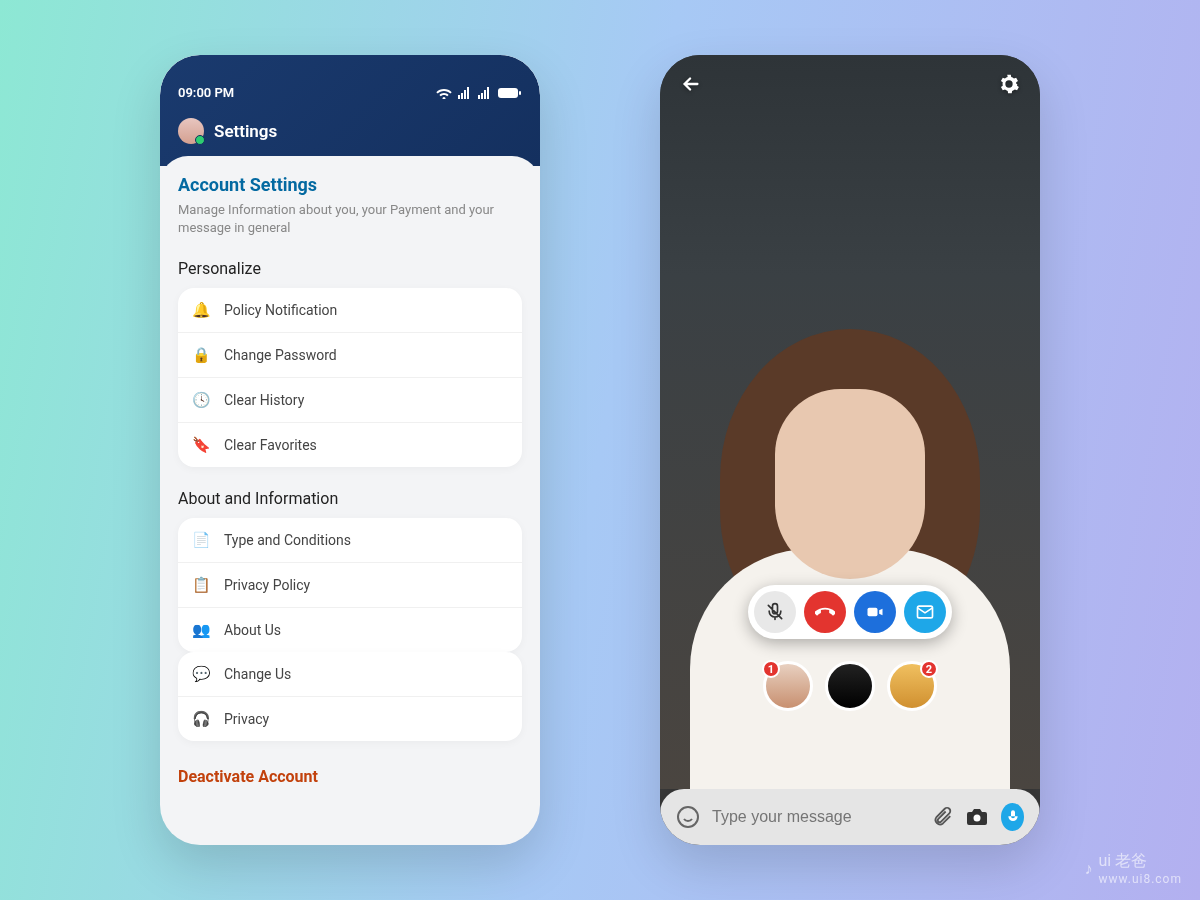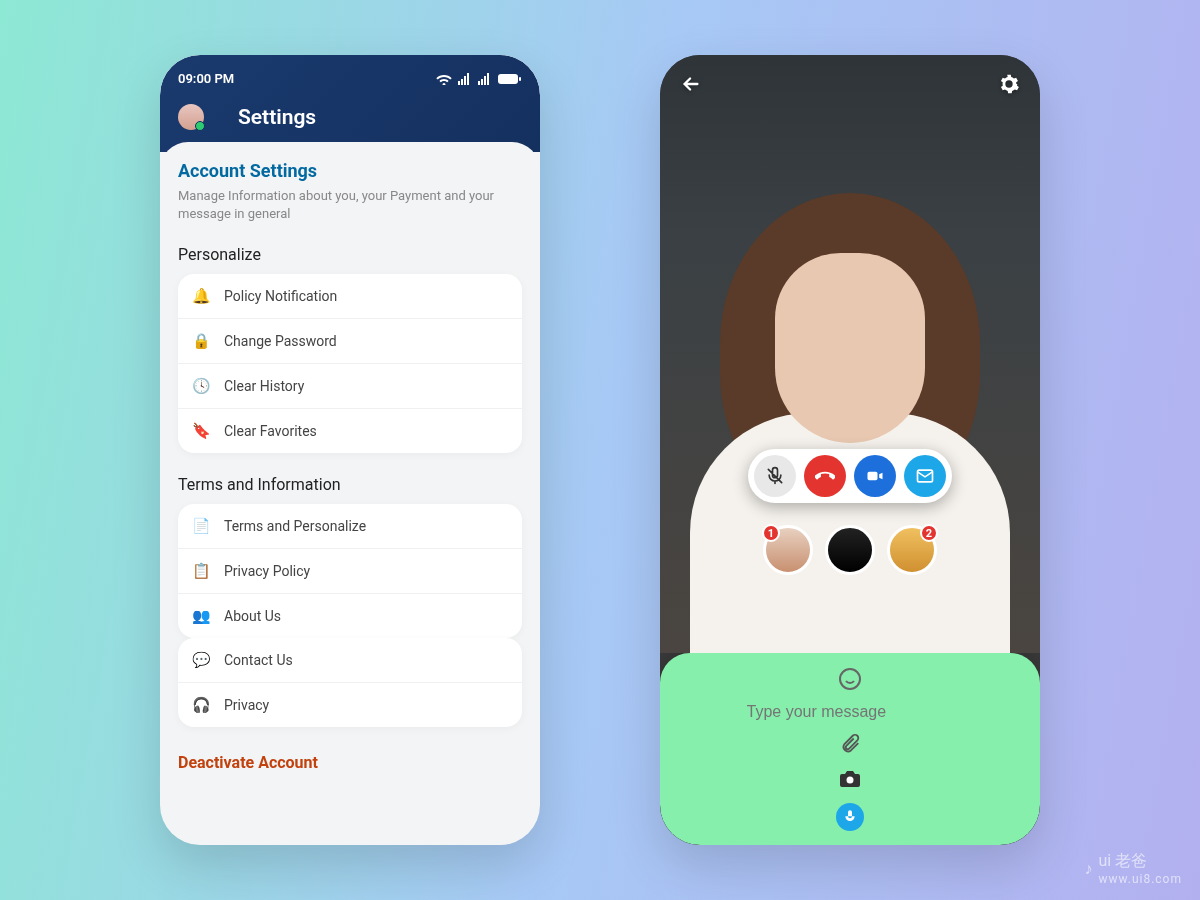--- a/index.html
+++ b/index.html
@@ -11,21 +11,21 @@
     position: relative;
   }
   .phone {
     width: 380px; height: 790px; border-radius: 40px;
     background: #f3f4f6; overflow: hidden; position: relative;
     box-shadow: 0 20px 50px rgba(0,0,0,0.15);
   }
   
   .p1-header {
     background: linear-gradient(135deg,#1a3a6e 0%,#14305f 100%);
-    color: #fff; padding: 16px 18px 22px; border-radius: 40px 40px 0 0;
+    color: #fff; padding: 30px 18px 22px; border-radius: 40px 40px 0 0;
   }
   .status-bar { display:flex; justify-content:space-between; align-items:center; font-size:13px; font-weight:600; margin-bottom:18px;}
   .status-right { display:flex; gap:6px; align-items:center;}
   .title-row { display:flex; align-items:center; gap:10px;}
   .mini-avatar { width:26px; height:26px; border-radius:50%; background:linear-gradient(#e8c6c0,#d4a090); position:relative;}
   .mini-avatar::after{content:""; position:absolute; right:-1px; bottom:-1px; width:8px; height:8px; background:#2ecc71; border:1.5px solid #14305f; border-radius:50%;}
   .p1-body { background:#f3f4f6; padding:18px 18px 30px; border-radius:28px 28px 40px 40px; margin-top:-10px;}
   .section-title { font-size:18px; font-weight:700; color:#0369a1;}
   .section-sub { font-size:13px; color:#888; margin-top:6px; line-height:1.4;}
   .group-label { font-size:16px; font-weight:400; color:#222; margin-top:22px; margin-bottom:10px;}
@@ -68,24 +68,23 @@
   .cbtn svg{ width:20px; height:20px;}
   .mute{ background:#e8e8e8;} .hang{ background:#e3342f;} .vid{ background:#1d6fdc;} .msg{ background:#1ea7e8;}
   .participants{ position:absolute; left:50%; transform:translateX(-50%); bottom:78px; display:flex; gap:12px; z-index:6;}
   .pava{ width:50px; height:50px; border-radius:50%; background:#bbb; border:3px solid #fff; position:relative;}
   .pava.d1{background:linear-gradient(#e8d0c0,#c89070);}
   .pava.d2{background:linear-gradient(#222,#000);}
   .pava.d3{background:linear-gradient(#f0c060,#d09030);}
   .badge{ position:absolute; top:-4px; width:18px; height:18px; border-radius:50%; background:#e3342f; color:#fff; font-size:11px; font-weight:700; display:flex; align-items:center; justify-content:center; border:2px solid #fff;}
   .badge.l{left:-4px;} .badge.r{right:-4px;}
   .composer{
-    background:#86efac; margin:0 0 0 0; border-radius:30px 30px 40px 40px;
+    background:#e5e5e5; margin:0 0 0 0; border-radius:30px 30px 40px 40px;
     padding:14px 16px; display:flex; align-items:center; gap:12px;
     box-shadow:0 -4px 20px rgba(0,0,0,0.2);
-    flex-direction:column;
   }
   .composer input{ flex:1; border:none; outline:none; font-size:16px; color:#666; background:transparent;}
   .cicon{ color:#555; cursor:pointer; display:flex;}
   .mic-btn{ width:28px; height:28px; border-radius:50%; background:#1ea7e8; display:flex; align-items:center; justify-content:center;}
 
   
   .watermark{ position:absolute; right:18px; bottom:14px; color:rgba(255,255,255,0.6); font-size:16px; display:flex; align-items:center; gap:6px;}
   .watermark small{ font-size:12px; display:block; letter-spacing:1px;}
 </style>
 </head>
@@ -112,21 +111,21 @@
             <rect x="9" y="0" width="2" height="12"></rect>
           </svg>
         <svg width="24" height="12" viewBox="0 0 24 12" fill="#fff">
             <rect x="0" y="1" width="20" height="10" rx="3"></rect>
             <rect x="21" y="4" width="2" height="4" rx="1"></rect>
           </svg>
       </span>
     </div>
     <div class="title-row">
       <div class="mini-avatar"></div>
-      <span style="font-size:21px; font-weight:600;margin-left:24px;">Settings</span>
+      <span style="font-size:17px; font-weight:600;">Settings</span>
     </div>
   </div>
   <div class="p1-body">
     <div class="section-title">Account Settings</div>
     <div class="section-sub">Manage Information about you, your Payment and your message in general</div>
 
     <div class="group-label">Personalize</div>
     <div class="card">
       <div class="row">
           <span class="ico">🔔</span>
@@ -139,40 +138,40 @@
       <div class="row">
           <span class="ico">🕓</span>
           <span>Clear History</span>
         </div>
       <div class="row">
           <span class="ico">🔖</span>
           <span>Clear Favorites</span>
         </div>
     </div>
 
-    <div class="group-label">Terms and Information</div>
+    <div class="group-label">About and Information</div>
     <div class="card">
       <div class="row">
           <span class="ico">📄</span>
-          <span>Terms and Personalize</span>
+          <span>Type and Conditions</span>
         </div>
       <div class="row">
           <span class="ico">📋</span>
           <span>Privacy Policy</span>
         </div>
       <div class="row">
           <span class="ico">👥</span>
           <span>About Us</span>
         </div>
     </div>
 
     <div class="card">
       <div class="row">
           <span class="ico">💬</span>
-          <span>Contact Us</span>
+          <span>Change Us</span>
         </div>
       <div class="row">
           <span class="ico">🎧</span>
           <span>Privacy</span>
         </div>
     </div>
 
     <div class="deactivate">Deactivate Account</div>
   </div>
 </div>

